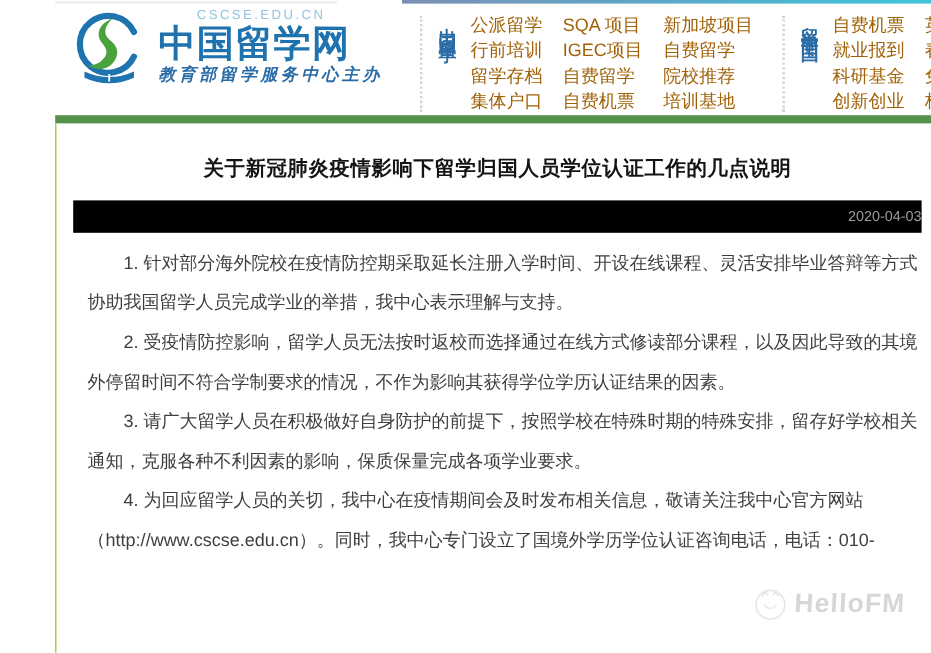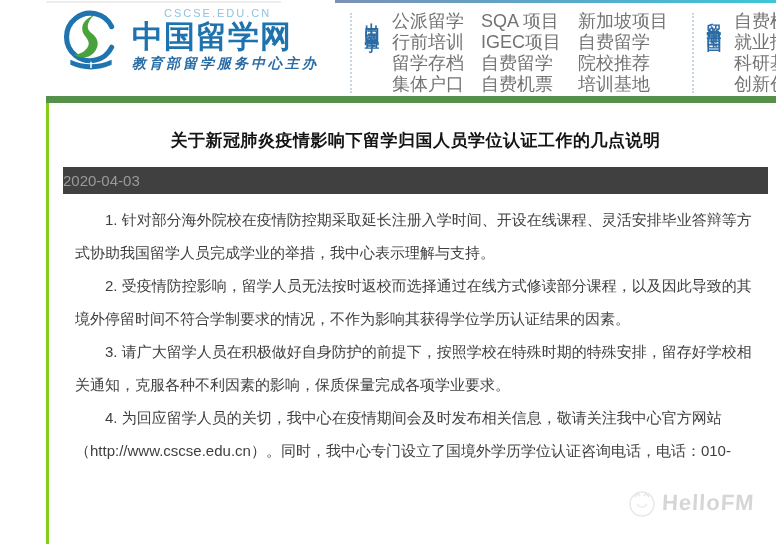--- a/index.html
+++ b/index.html
@@ -23,32 +23,32 @@
   .logo-sub { color:#2a6ca5; font-size:14px; margin-top:4px; letter-spacing:3px;
     font-family:"DejaVu Serif","Liberation Serif",serif; font-style:italic;font-weight:bold; }
 
   .nav { position:absolute; left:350px; top:11px; display:flex; gap:24px; }
   .nav-group { display:flex; gap:11px; }
   .v-dots { border-left:2px dotted #c9d5df; height:80px; margin-top:2px; }
   .v-label { writing-mode:vertical-lr; text-orientation:upright;
     color:#2a6ca5; font-weight:bold; font-size:15px; letter-spacing:5px; line-height:18px; height:86px; }
   .nav-grid { display:grid; grid-template-rows:repeat(4,20px); grid-auto-flow:column;
     grid-auto-columns:max-content; column-gap:17px; row-gap:1px; align-items:center; }
-  .nav-link { color:#737373; font-size:18px; text-decoration:none; cursor:pointer; white-space:nowrap; }
+  .nav-link { color:#a16207; font-size:15px; text-decoration:none; cursor:pointer; white-space:nowrap; }
 
   
   .green-bar { margin-left:46px; height:7px; background:#55914b; }
 
   
-  .content-box { margin-left:46px; border-left:3px solid #84cc16; background:#fff;
+  .content-box { margin-left:46px; border-left:1px solid #84cc16; background:#fff;
     padding:0 8px 0 14px; height:441px; }
   .article-title { text-align:center; font-size:17px; font-weight:bold; color:#141414;
     padding-top:26px; letter-spacing:0.5px; }
-  .date-bar { margin-top:15px; height:27px; line-height:27px; background:#404040;
-    text-align:left; color:#9a9a9a; font-size:15px; }
+  .date-bar { margin-top:15px; height:27px; line-height:27px; background:#000000;
+    text-align:right; color:#9a9a9a; font-size:12px; }
   .article-body { padding:9px 2px 0 12px; color:#3f3f3f; font-size:15px; line-height:33px; }
   .article-body p { text-indent:2em; }
 
   
   .watermark { position:absolute; left:626px; top:487px; display:flex; align-items:center; gap:4px;
     pointer-events:none; }
   .watermark svg { width:32px; height:32px; opacity:.8; }
   .watermark-text { color:#d6d6d6; font-size:22px; font-weight:bold; letter-spacing:1px;
     transform:skewX(-3deg); }
 </style>

